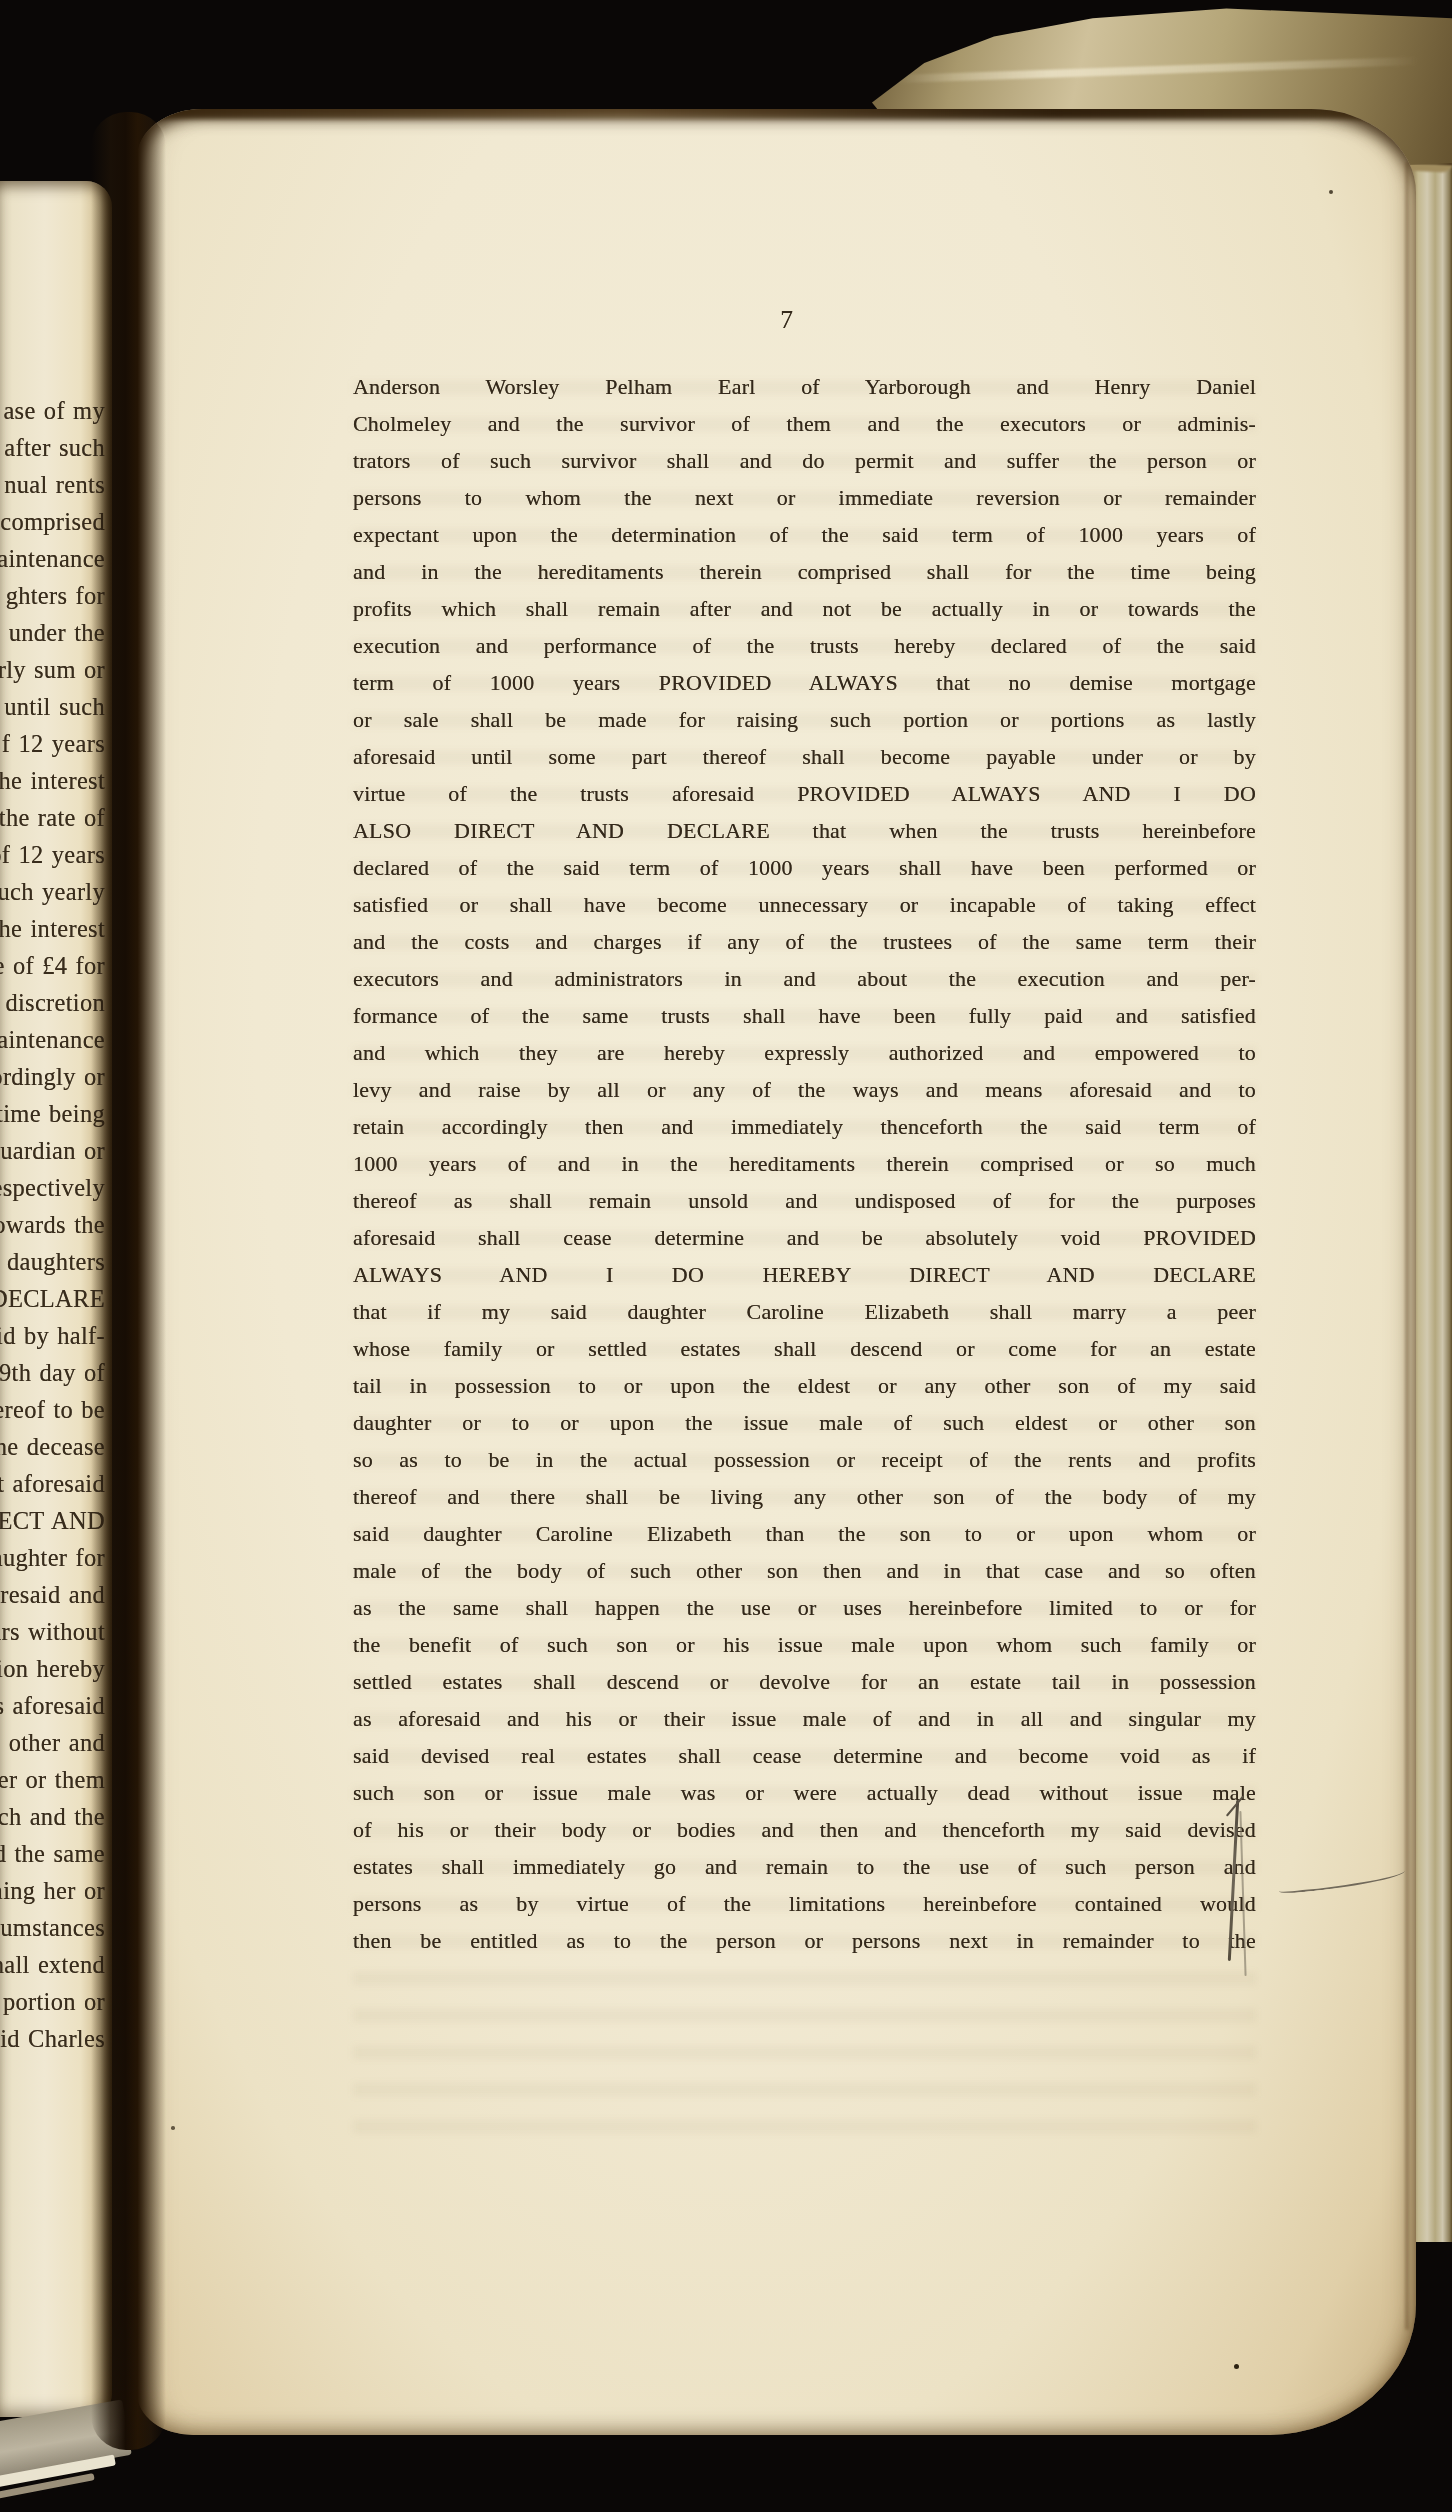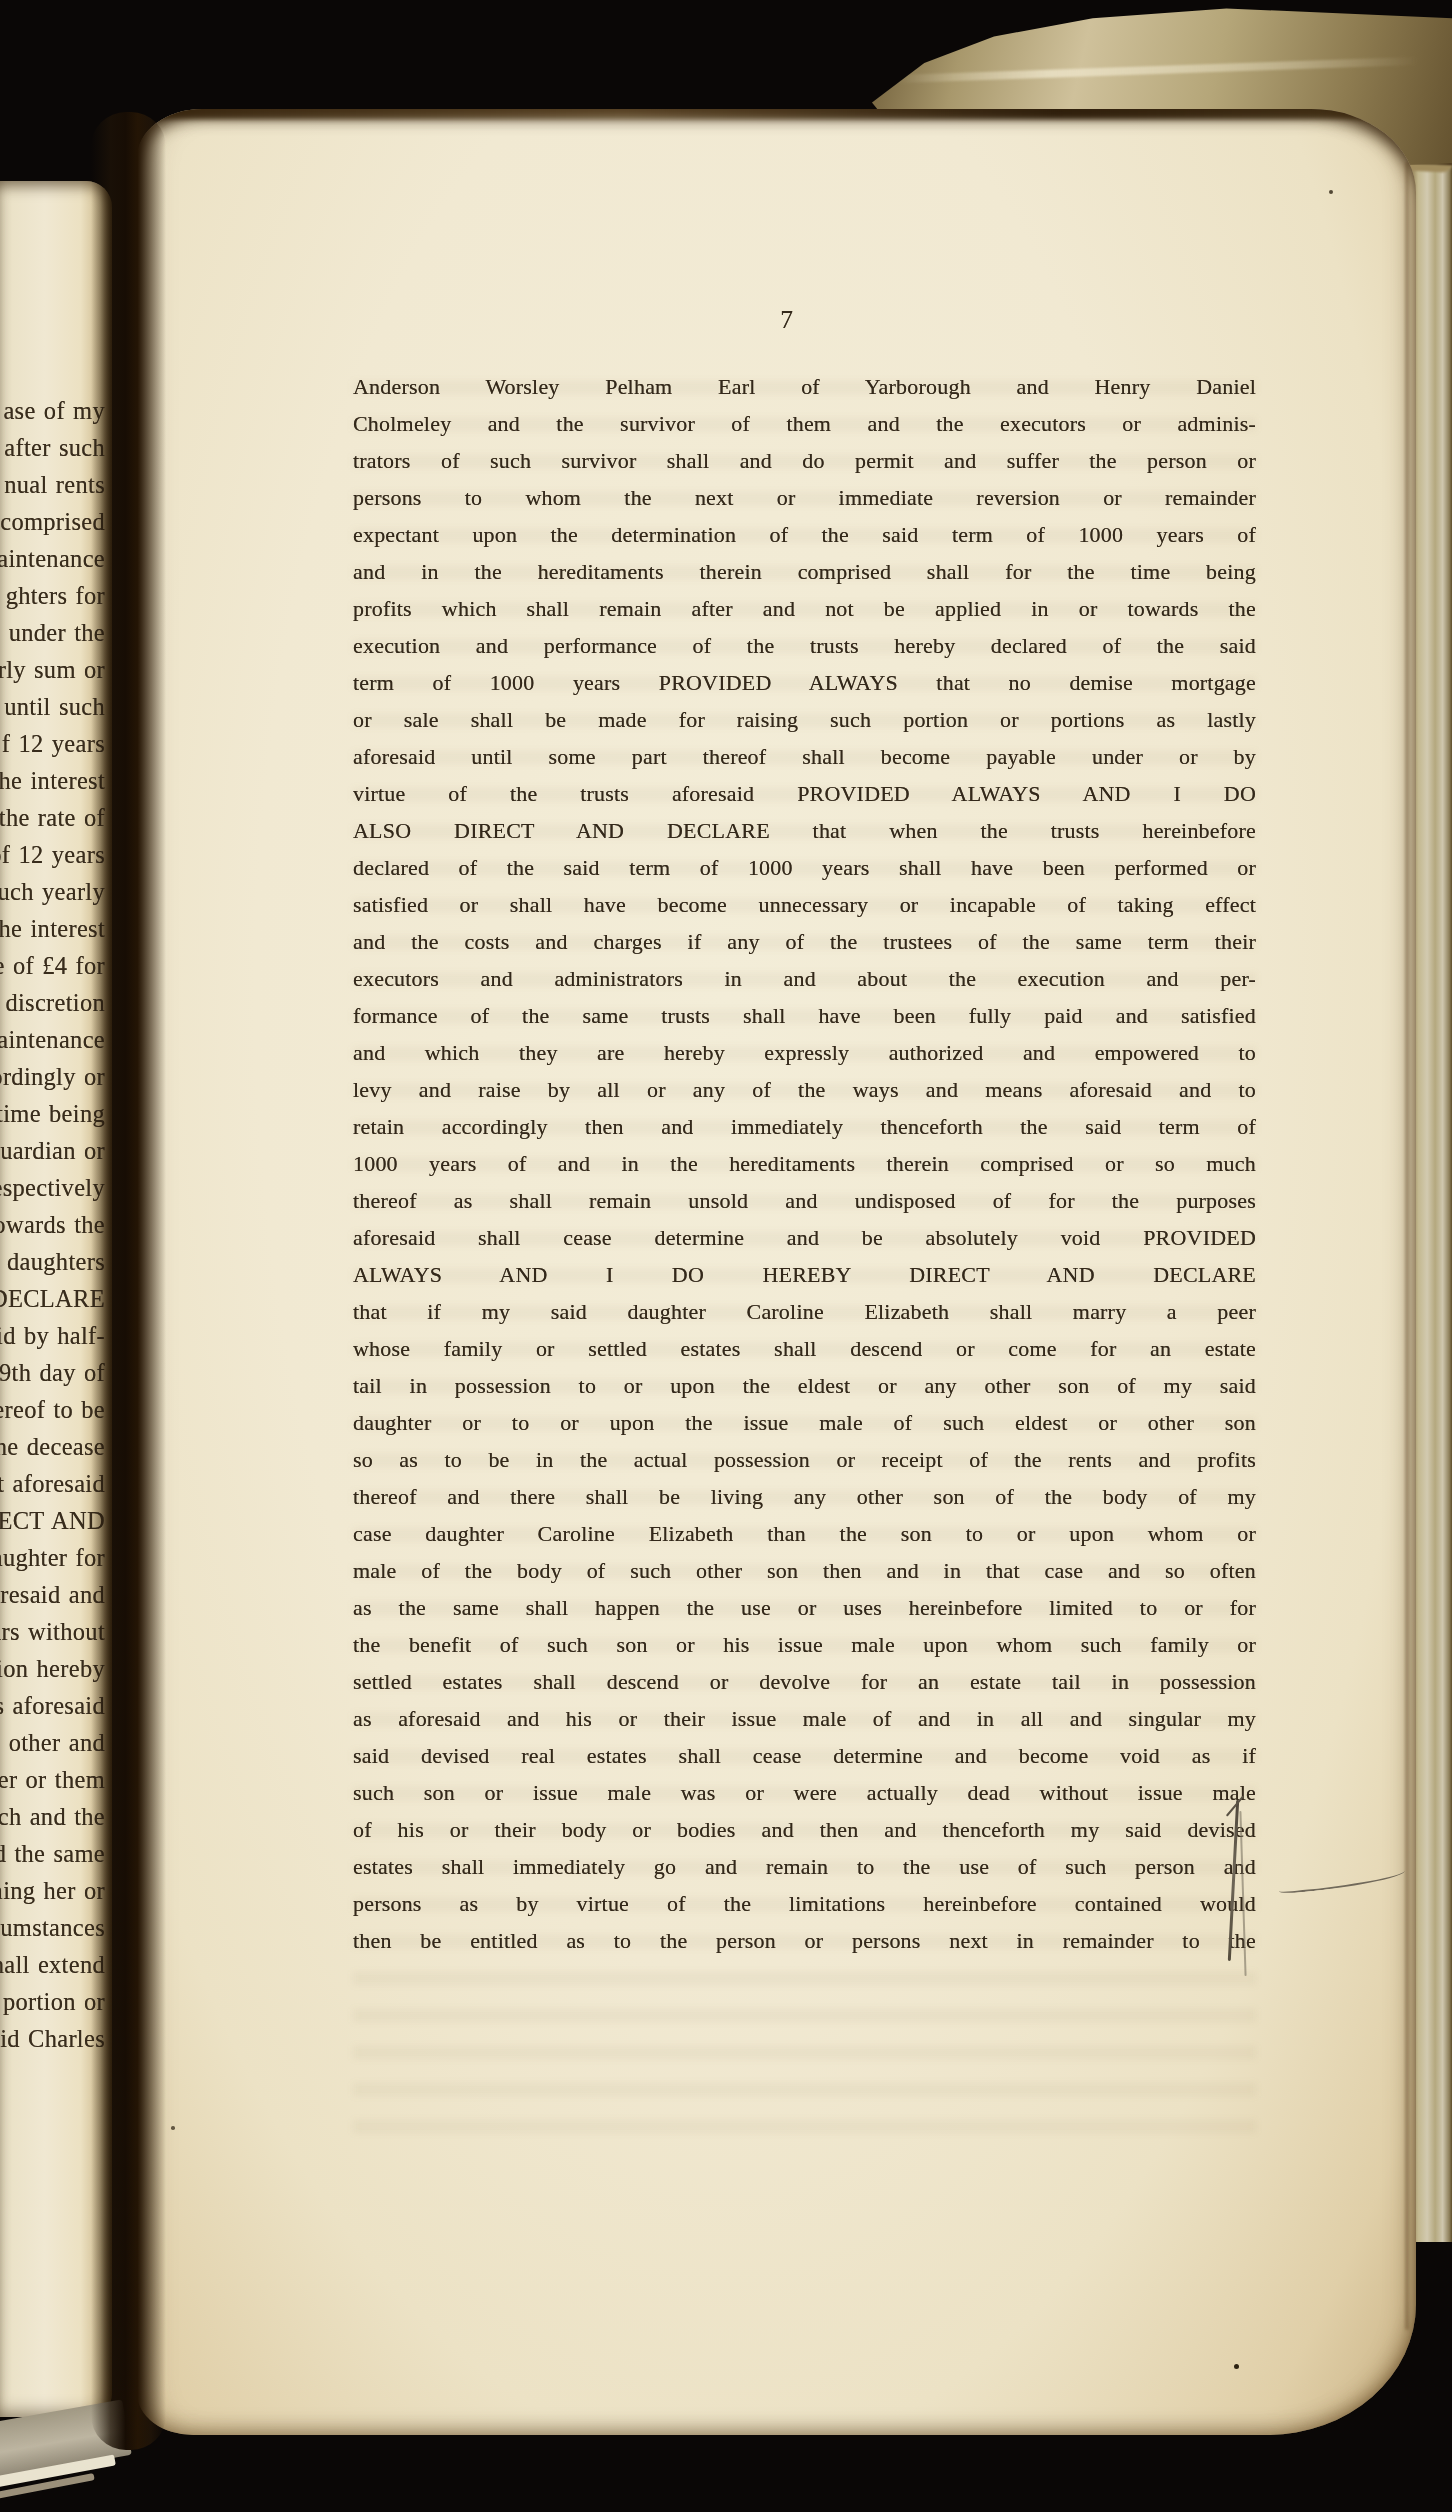--- a/index.html
+++ b/index.html
@@ -174,21 +174,21 @@
 
     <div class="page-number">7</div>
 
     <div class="text-block">
         <div class="line">Anderson Worsley Pelham Earl of Yarborough and Henry Daniel</div>
         <div class="line">Cholmeley and the survivor of them and the executors or adminis-</div>
         <div class="line">trators of such survivor shall and do permit and suffer the person or</div>
         <div class="line">persons to whom the next or immediate reversion or remainder</div>
         <div class="line">expectant upon the determination of the said term of 1000 years of</div>
         <div class="line">and in the hereditaments therein comprised shall for the time being</div>
-        <div class="line">profits which shall remain after and not be applied in or towards the</div>
+        <div class="line">profits which shall remain after and not be actually in or towards the</div>
         <div class="line">execution and performance of the trusts hereby declared of the said</div>
         <div class="line">term of 1000 years PROVIDED ALWAYS that no demise mortgage</div>
         <div class="line">or sale shall be made for raising such portion or portions as lastly</div>
         <div class="line">aforesaid until some part thereof shall become payable under or by</div>
         <div class="line">virtue of the trusts aforesaid PROVIDED ALWAYS AND I DO</div>
         <div class="line">ALSO DIRECT AND DECLARE that when the trusts hereinbefore</div>
         <div class="line">declared of the said term of 1000 years shall have been performed or</div>
         <div class="line">satisfied or shall have become unnecessary or incapable of taking effect</div>
         <div class="line">and the costs and charges if any of the trustees of the same term their</div>
         <div class="line">executors and administrators in and about the execution and per-</div>
@@ -199,21 +199,21 @@
         <div class="line">1000 years of and in the hereditaments therein comprised or so much</div>
         <div class="line">thereof as shall remain unsold and undisposed of for the purposes</div>
         <div class="line">aforesaid shall cease determine and be absolutely void PROVIDED</div>
         <div class="line">ALWAYS AND I DO HEREBY DIRECT AND DECLARE</div>
         <div class="line">that if my said daughter Caroline Elizabeth shall marry a peer</div>
         <div class="line">whose family or settled estates shall descend or come for an estate</div>
         <div class="line">tail in possession to or upon the eldest or any other son of my said</div>
         <div class="line">daughter or to or upon the issue male of such eldest or other son</div>
         <div class="line">so as to be in the actual possession or receipt of the rents and profits</div>
         <div class="line">thereof and there shall be living any other son of the body of my</div>
-        <div class="line">case daughter Caroline Elizabeth than the son to or upon whom or</div>
+        <div class="line">said daughter Caroline Elizabeth than the son to or upon whom or</div>
         <div class="line">male of the body of such other son then and in that case and so often</div>
         <div class="line">as the same shall happen the use or uses hereinbefore limited to or for</div>
         <div class="line">the benefit of such son or his issue male upon whom such family or</div>
         <div class="line">settled estates shall descend or devolve for an estate tail in possession</div>
         <div class="line">as aforesaid and his or their issue male of and in all and singular my</div>
         <div class="line">said devised real estates shall cease determine and become void as if</div>
         <div class="line">such son or issue male was or were actually dead without issue male</div>
         <div class="line">of his or their body or bodies and then and thenceforth my said devised</div>
         <div class="line">estates shall immediately go and remain to the use of such person and</div>
         <div class="line">persons as by virtue of the limitations hereinbefore contained would</div>

